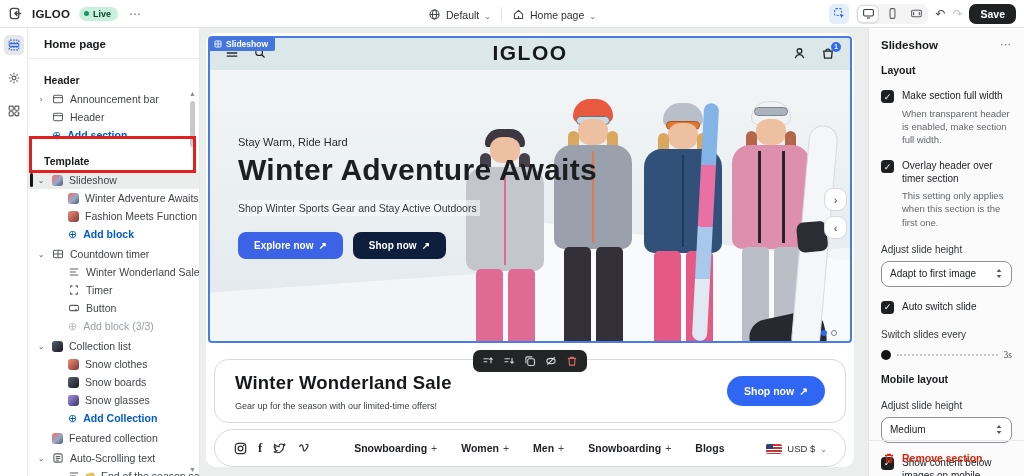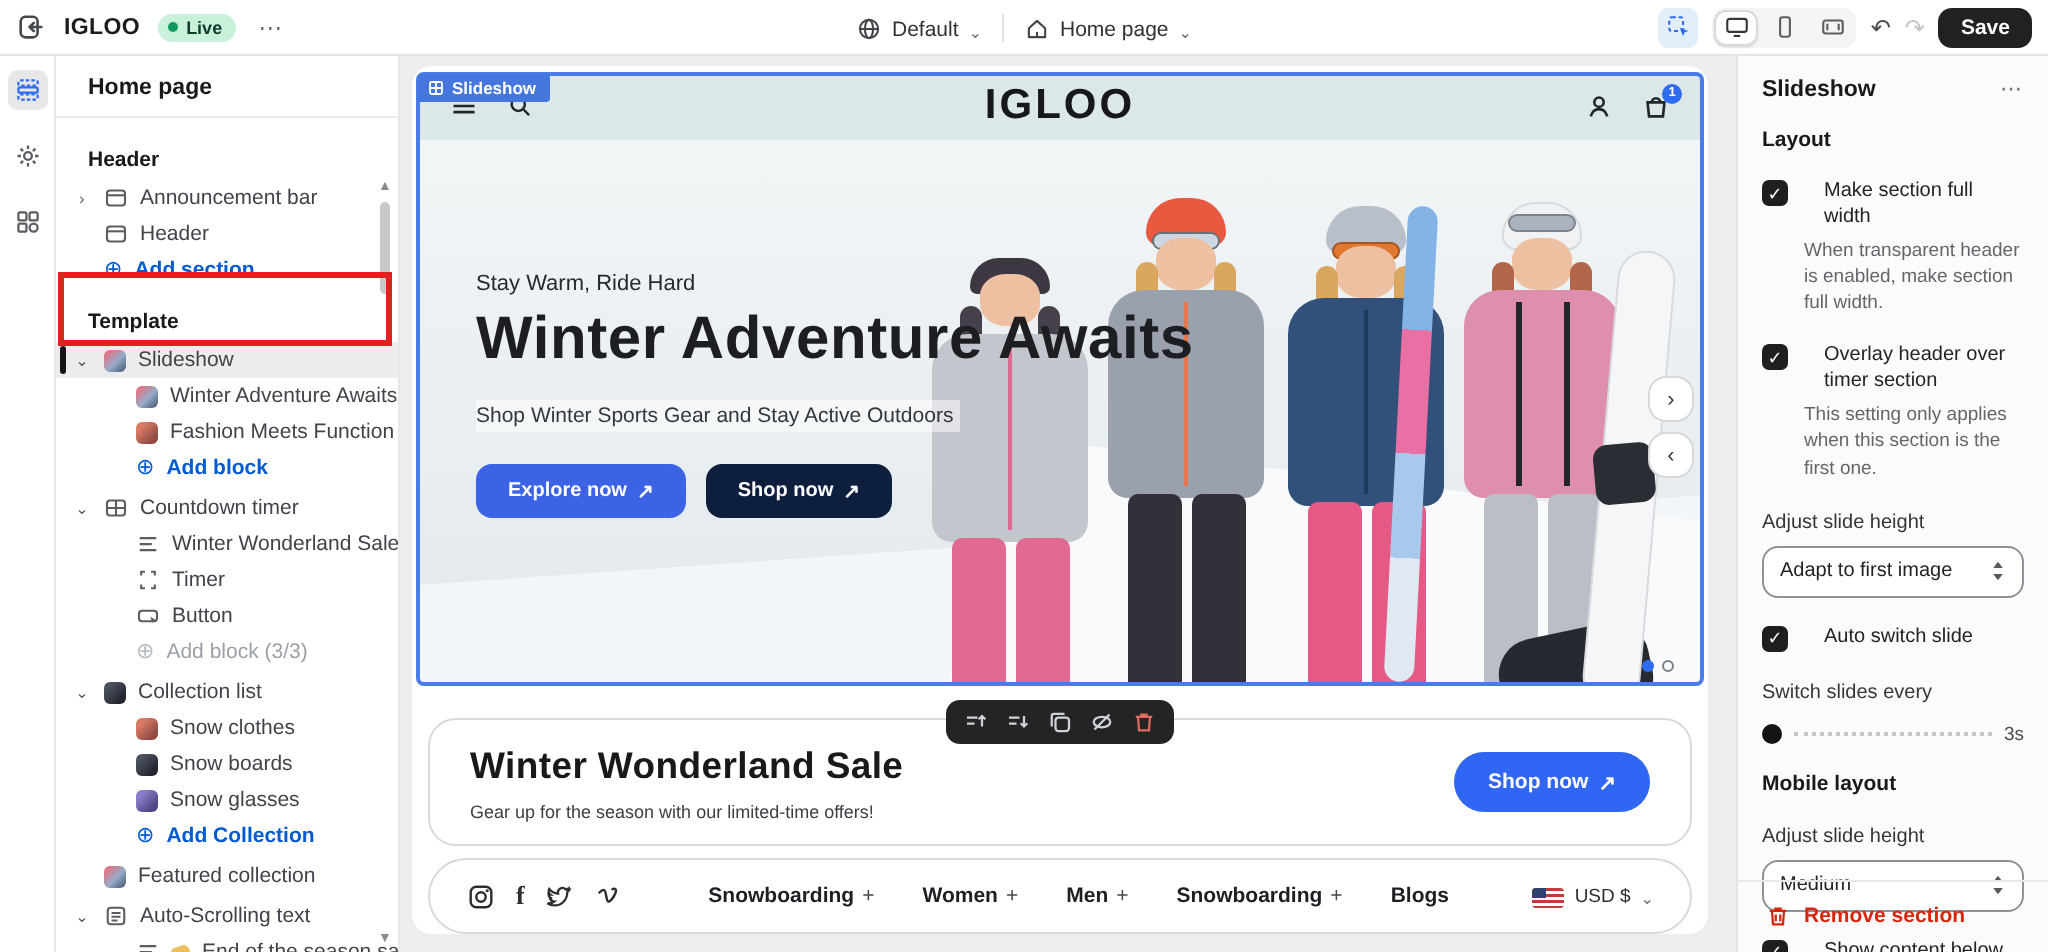--- a/index.html
+++ b/index.html
@@ -128,28 +128,28 @@
   .flag::after { content:""; position:absolute; left:0; top:0; width:7px; height:5px; background:#31406e; }
 
   
   .panel { width:156px; background:#fbfbfb; border-left:1px solid #e5e5e5; position:relative; padding:10px 12px 0 12px; }
   .p-titlerow { display:flex; align-items:center; justify-content:space-between; }
   .p-title { font-size:11.5px; font-weight:bold; color:#17191b; }
   .p-dots { color:#6b6f73; font-size:11px; letter-spacing:1px; cursor:pointer; }
   .p-sec { font-size:10.5px; font-weight:bold; color:#17191b; margin-top:13px; }
   .cb-row { display:flex; align-items:flex-start; gap:8px; margin-top:13px; cursor:pointer; }
   .cb { width:13px; height:13px; background:#1d1f21; border-radius:3.5px; color:#fff; font-size:9px; display:flex; align-items:center; justify-content:center; flex:none; margin-top:1px; }
-  .cb-lbl { font-size:10px; color:#212427; line-height:1.3;margin-left:10px; }
+  .cb-lbl { font-size:10px; color:#212427; line-height:1.3; }
   .cb-help { font-size:9.5px; color:#63676c; line-height:1.38; margin:4px 0 0 21px; }
   .fld-lbl { font-size:10px; color:#33373b; margin-top:15px; }
   .select { margin-top:6px; height:26px; border:1px solid #8d9298; border-radius:8px; background:#fff; display:flex; align-items:center; justify-content:space-between; padding:0 8px; font-size:10px; color:#212427; cursor:pointer; }
   .slider-row { display:flex; align-items:center; gap:6px; margin-top:10px; }
   .knob { width:10px; height:10px; border-radius:50%; background:#141414; flex:none; cursor:pointer; }
   .track { flex:1; border-top:2px dotted #c3c6c9; }
-  .s-val { font-size:9.5px; color:#4a4e53; }
+  .s-val { font-size:9.5px; color:#4a4e53;font-family:Liberation Serif, serif; }
   .panel-foot { position:absolute; left:0; right:0; bottom:0; border-top:1px solid #e8e8e8; padding:11px 16px 12px 14px; display:flex; align-items:center; gap:7px; cursor:pointer; }
   .foot-lbl { font-size:10.5px; font-weight:bold; color:#d7260d; }
 </style>
 </head>
 <body>
 
 <div class="topbar">
   <div class="tb-left">
     <span class="ic">
         <svg width="15" height="15" viewBox="0 0 16 16" fill="none" stroke="#44484c" stroke-width="1.4" stroke-linecap="round">

